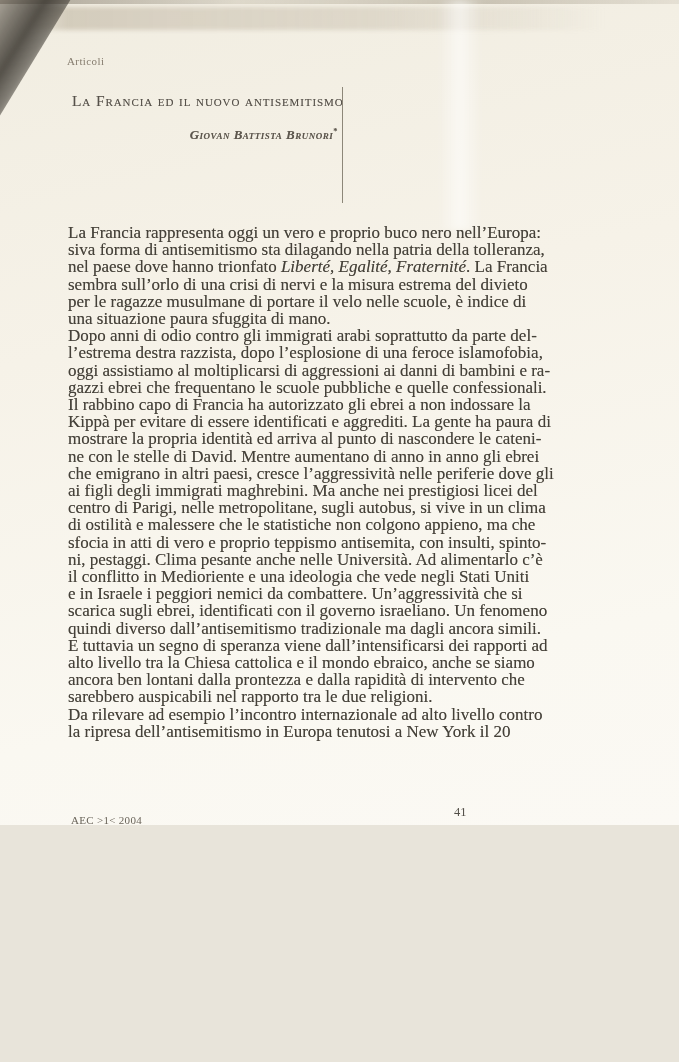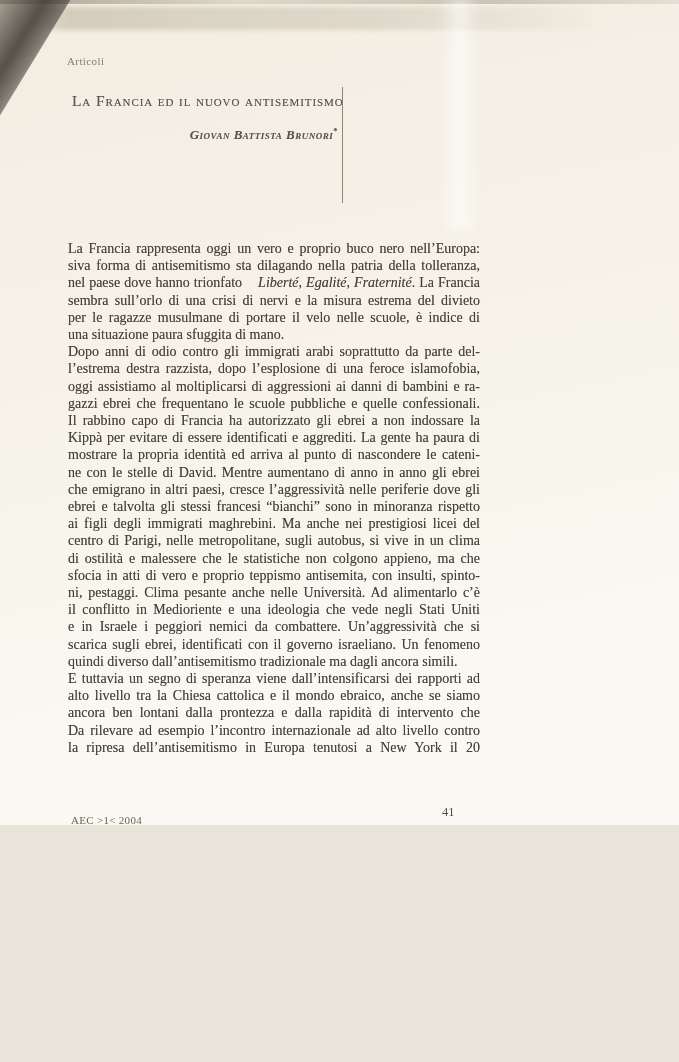--- a/index.html
+++ b/index.html
@@ -57,38 +57,38 @@
   .author {
     position:absolute; right:341px; top:126px; white-space:nowrap;
     font-size:13px; font-style:italic; font-variant:small-caps;
     letter-spacing:0.5px; color:#5d574e;
     text-shadow: 0 0 0.4px rgba(93,87,78,0.4);
     font-weight: bold;
   }
   .author sup { font-size:8.5px; font-style:normal; }
   
   .body-col {
-    position:absolute; left:68px; top:240px; width:412px;
-    font-size:14px; line-height:17.2px; color:#454139;
+    position:absolute; left:68px; top:224px; width:412px;
+    font-size:17px; line-height:17.2px; color:#454139;
     text-shadow: 0 0 0.5px rgba(69,65,57,0.5);
   }
   .para { margin:0; padding:0; }
   .line {
     display:block; width:412px; white-space:nowrap;
     text-align:justify; text-align-last:justify;
   }
   .line.last { text-align-last:left; }
-  .line i { font-style:italic;margin-left:12px; }
+  .line i { font-style:italic; }
   
   .journal-ref {
     position:absolute; left:71px; top:814px;
     font-size:11px; letter-spacing:0.3px; color:#6a645a;
   }
   .page-num {
-    position:absolute; left:442px; top:805px;
+    position:absolute; left:454px; top:805px;
     font-size:12.5px; color:#514d46;
   }
 </style>
 </head>
 <body>
 
 <div class="sheet">
 
   <div class="top-edge-line"></div>
   <div class="top-band"></div>
@@ -117,36 +117,36 @@
     <div class="para">
       <span class="line">Dopo anni di odio contro gli immigrati arabi soprattutto da parte del-</span>
       <span class="line">l’estrema destra razzista, dopo l’esplosione di una feroce islamofobia,</span>
       <span class="line">oggi assistiamo al moltiplicarsi di aggressioni ai danni di bambini e ra-</span>
       <span class="line">gazzi ebrei che frequentano le scuole pubbliche e quelle confessionali.</span>
       <span class="line">Il rabbino capo di Francia ha autorizzato gli ebrei a non indossare la</span>
       <span class="line">Kippà per evitare di essere identificati e aggrediti. La gente ha paura di</span>
       <span class="line">mostrare la propria identità ed arriva al punto di nascondere le cateni-</span>
       <span class="line">ne con le stelle di David. Mentre aumentano di anno in anno gli ebrei</span>
       <span class="line">che emigrano in altri paesi, cresce l’aggressività nelle periferie dove gli</span>
-      <span class="line">ebrei e talvolta gli stessi francesi “bianchi” sono in minoranza rispetto</span>
       <span class="line">ai figli degli immigrati maghrebini. Ma anche nei prestigiosi licei del</span>
       <span class="line">centro di Parigi, nelle metropolitane, sugli autobus, si vive in un clima</span>
       <span class="line">di ostilità e malessere che le statistiche non colgono appieno, ma che</span>
       <span class="line">sfocia in atti di vero e proprio teppismo antisemita, con insulti, spinto-</span>
       <span class="line">ni, pestaggi. Clima pesante anche nelle Università. Ad alimentarlo c’è</span>
       <span class="line">il conflitto in Medioriente e una ideologia che vede negli Stati Uniti</span>
       <span class="line">e in Israele i peggiori nemici da combattere. Un’aggressività che si</span>
       <span class="line">scarica sugli ebrei, identificati con il governo israeliano. Un fenomeno</span>
       <span class="line last">quindi diverso dall’antisemitismo tradizionale ma dagli ancora simili.</span>
     </div>
 
     <div class="para">
       <span class="line">E tuttavia un segno di speranza viene dall’intensificarsi dei rapporti ad</span>
       <span class="line">alto livello tra la Chiesa cattolica e il mondo ebraico, anche se siamo</span>
       <span class="line">ancora ben lontani dalla prontezza e dalla rapidità di intervento che</span>
+      <span class="line last">sarebbero auspicabili nel rapporto tra le due religioni.</span>
     </div>
 
     <div class="para">
       <span class="line">Da rilevare ad esempio l’incontro internazionale ad alto livello contro</span>
       <span class="line">la ripresa dell’antisemitismo in Europa tenutosi a New York il 20</span>
     </div>
 
   </div>
 
   <div class="journal-ref">AEC &gt;1&lt; 2004</div>

